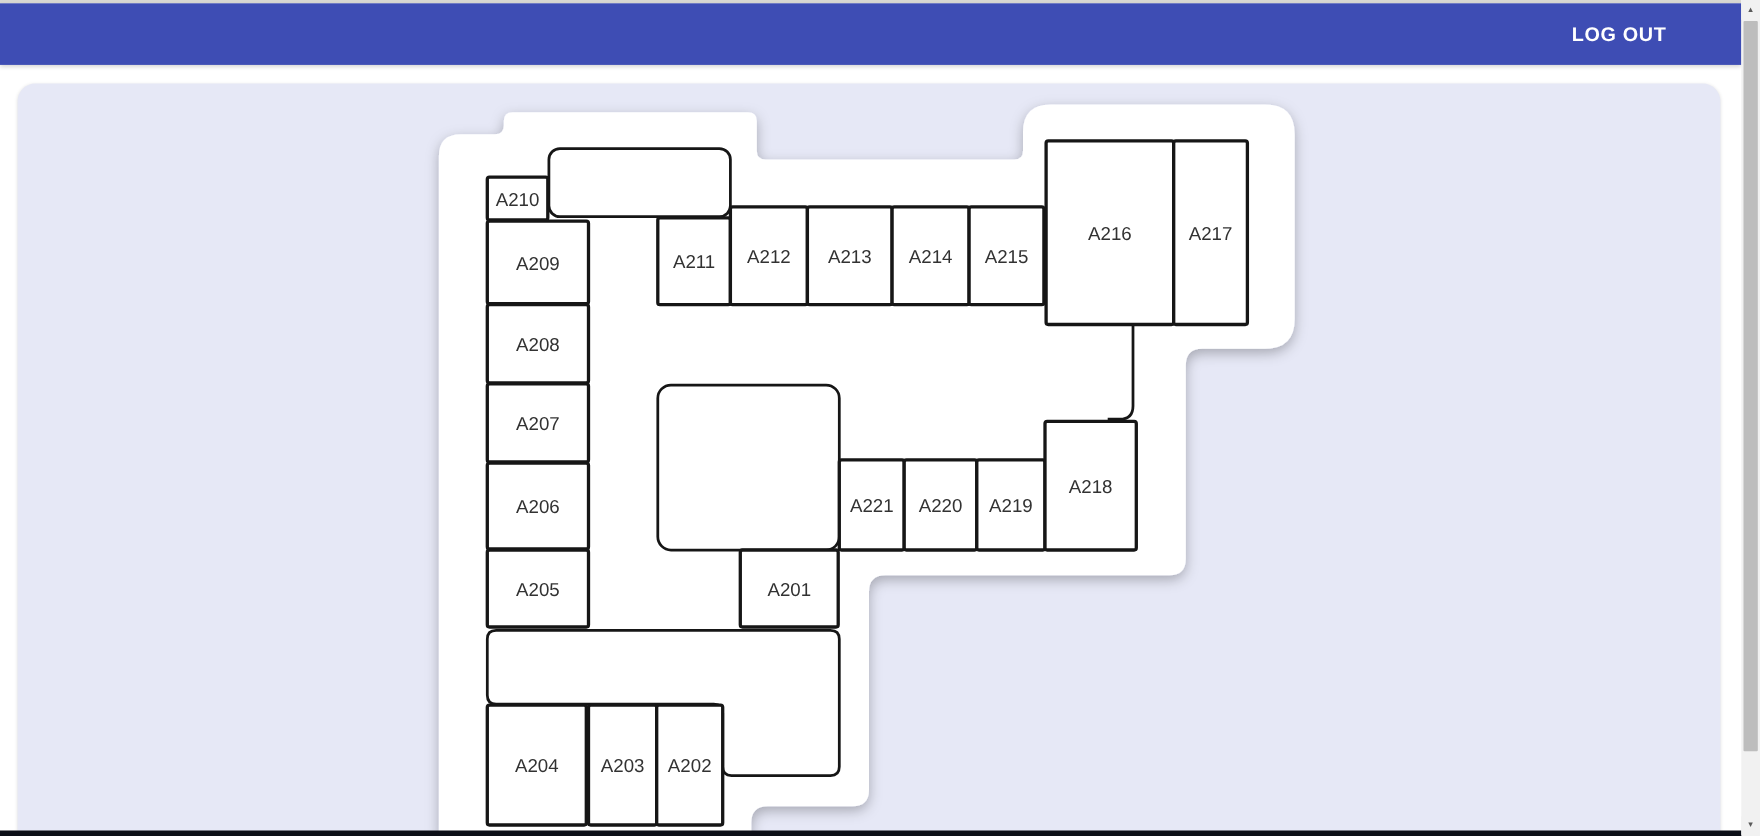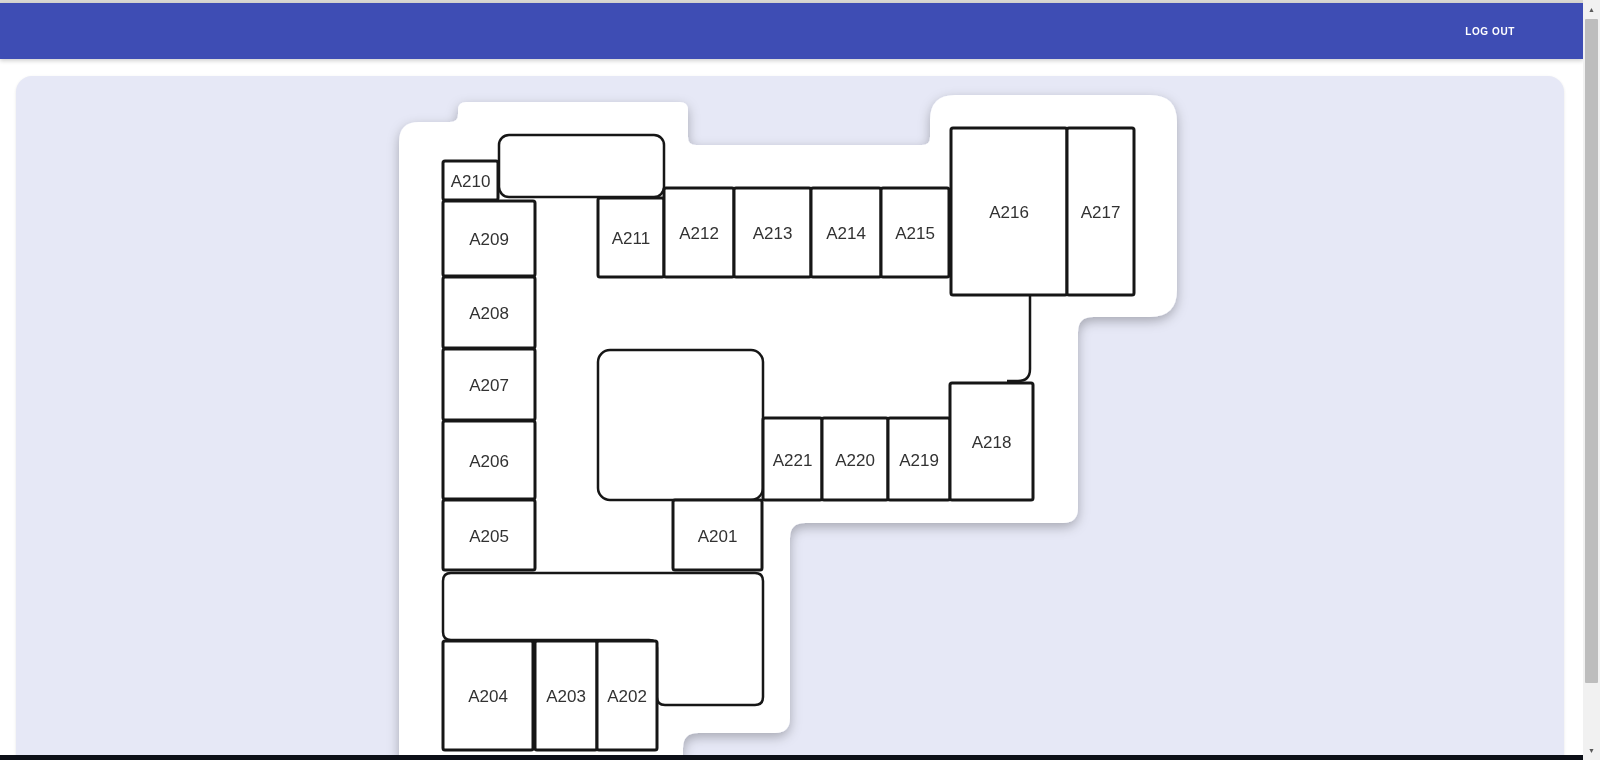--- a/index.html
+++ b/index.html
@@ -12,21 +12,21 @@
   .top-strip{position:absolute;left:0;top:0;width:1583px;height:3px;background:#d8d7d2;}
   
   .appbar{
     position:absolute;left:0;top:3px;width:1583px;height:56px;
     background:#3e4db4;display:flex;align-items:center;justify-content:flex-end;
     box-shadow:0 2px 4px rgba(0,0,0,0.18);
   }
   .logout-btn{
     background:transparent;border:none;color:#ffffff;
     font-family:"Liberation Sans", sans-serif;
-    font-size:10px;font-weight:bold;letter-spacing:0.6px;
+    font-size:18px;font-weight:bold;letter-spacing:0.6px;
     padding:10px 16px;margin-right:52px;cursor:pointer;
   }
   
   .panel{
     position:absolute;left:16px;top:76px;width:1548px;height:700px;
     background:#e6e8f6;border-radius:16px;
     box-shadow:0 1px 3px rgba(0,0,0,0.10);
   }
   
   .plan-svg{position:absolute;left:0;top:0;width:1600px;height:760px;}

